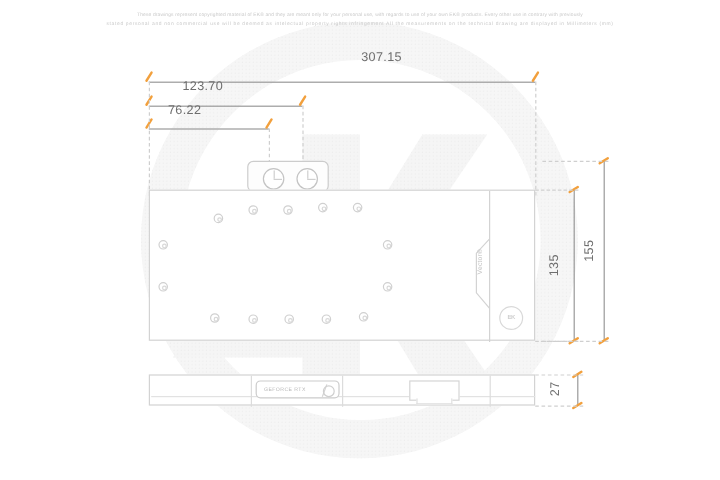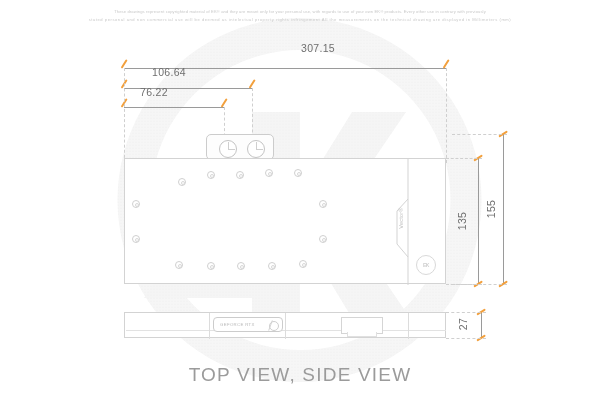--- a/index.html
+++ b/index.html
@@ -120,21 +120,21 @@
   </div>
 
   <div class="dimline" style="left:124px;top:68px;width:322px;"></div>
   <div class="tick" style="left:119px;top:63px;"></div>
   <div class="tick" style="left:441px;top:63px;"></div>
   <div class="dimtxt" style="left:270px;top:42px;margin-left:31px;">307.15</div>
 
   <div class="dimline" style="left:124px;top:88px;width:128px;"></div>
   <div class="tick" style="left:119px;top:83px;"></div>
   <div class="tick" style="left:247px;top:83px;"></div>
-  <div class="dimtxt" style="left:152px;top:66px;">106.64</div>
+  <div class="dimtxt" style="left:152px;top:66px;">123.70</div>
 
   <div class="dimline" style="left:124px;top:107px;width:100px;"></div>
   <div class="tick" style="left:119px;top:102px;"></div>
   <div class="tick" style="left:219px;top:102px;"></div>
   <div class="dimtxt" style="left:140px;top:86px;">76.22</div>
 
   <div class="extline" style="left:124px;top:68px;height:95px;"></div>
   <div class="extline" style="left:252px;top:88px;height:60px;"></div>
   <div class="extline" style="left:224px;top:107px;height:40px;"></div>
   <div class="extline" style="left:446px;top:68px;height:95px;"></div>
@@ -235,15 +235,14 @@
     <div id="gf-badge" style="left:88px;top:4px;width:68px;height:13px;">
       <span id="gf-text">GEFORCE RTX</span>
       <span id="gf-slash"></span>
       <span id="gf-circ"></span>
     </div>
 
     <div id="sv-conn" style="left:216px;top:4px;width:40px;height:15px;"></div>
     <div id="sv-connlip" style="left:222px;top:19px;width:28px;height:4px;"></div>
   </div>
 
-  <div id="view-title">TOP VIEW, SIDE VIEW</div>
 
 </div>
 
 </body></html>

